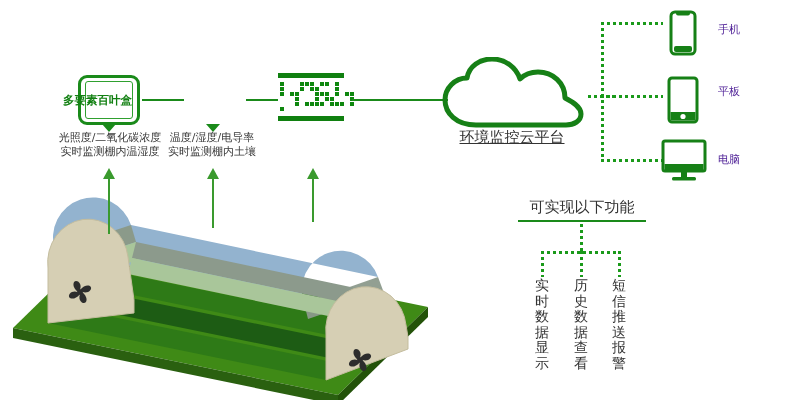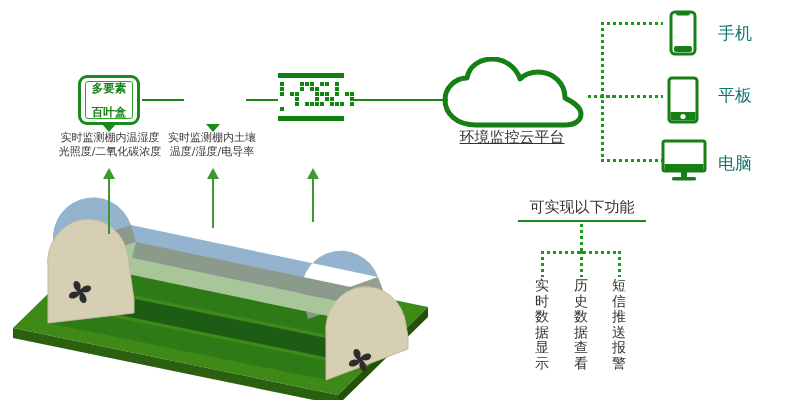--- a/index.html
+++ b/index.html
@@ -37,23 +37,23 @@
     display: flex;
     align-items: center;
     justify-content: center;
   }
   .node-box .inner {
     width: 46px;
     height: 36px;
     border: 1px solid #2fa02f;
     border-radius: 3px;
     display: flex;
-    flex-direction: column;
+    flex-direction: row;
     align-items: center;
-    justify-content: space-between;
+    justify-content: flex-end;
     line-height: 1.08;
   }
   .node-box .inner span {
     display: block;
     font-size: 11.5px;
     font-weight: bold;
     color: #128012;
     letter-spacing: 0px;
     white-space: nowrap;
   }
@@ -140,22 +140,22 @@
     width: 160px;
     text-align: center;
     font-size: 15px;
     color: #333333;
     white-space: nowrap;
   }
 
   
   .dev-label {
     position: absolute;
-    font-size: 17px;
-    color: #0f766e;
+    font-size: 11px;
+    color: #4c1d95;
     white-space: nowrap;
   }
 
   
   .func-title {
     position: absolute;
     font-size: 15px;
     color: #333333;
     white-space: nowrap;
     text-align: center;
@@ -231,30 +231,30 @@
   <div class="up-arrow-head" style="left:307px; top:168px;"></div>
 
   <div class="node-box" style="left:78px; top:75px;">
     <div class="inner">
       <span>多要素</span>
       <span>百叶盒</span>
     </div>
   </div>
   <div class="node-tail" style="left:102px; top:124px;"></div>
   <div class="caption" style="left:44px; top:131px; width:132px;">
+    <span>光照度/二氧化碳浓度</span>
     <span>实时监测棚内温湿度</span>
-    <span>光照度/二氧化碳浓度</span>
   </div>
 
   <div class="hline" style="left:142px; top:99px; width:42px;"></div>
 
   <div class="node-tail" style="left:206px; top:124px;"></div>
   <div class="caption" style="left:153px; top:131px; width:118px;">
+    <span>温度/湿度/电导率</span>
     <span>实时监测棚内土壤</span>
-    <span>温度/湿度/电导率</span>
   </div>
 
   <div class="hline" style="left:246px; top:99px; width:32px;"></div>
 
   <div class="led-sign" style="left:278px; top:73px;">
     <div class="led-bar" style="top:0px;"></div>
     <div class="led-bar" style="top:43px;"></div>
     <div class="led-matrix" id="ledMatrix">
         <i class="on"></i>
         <i></i>

